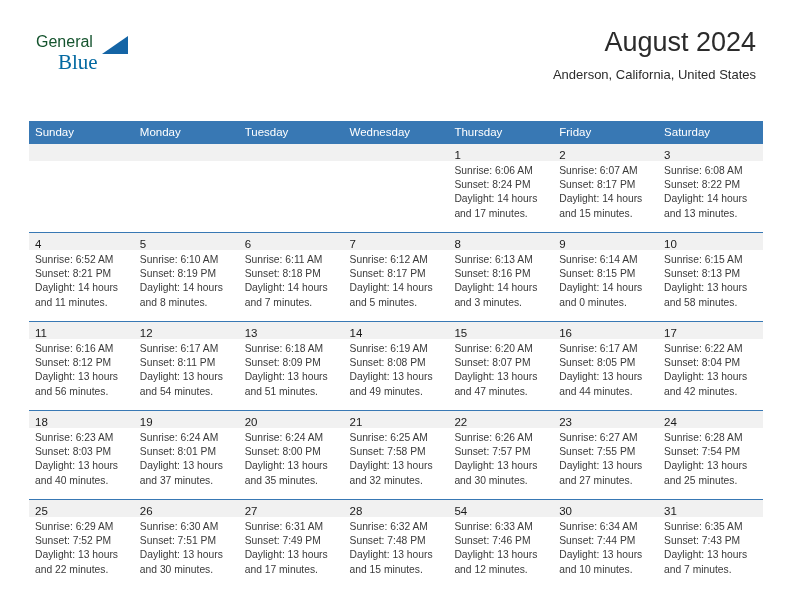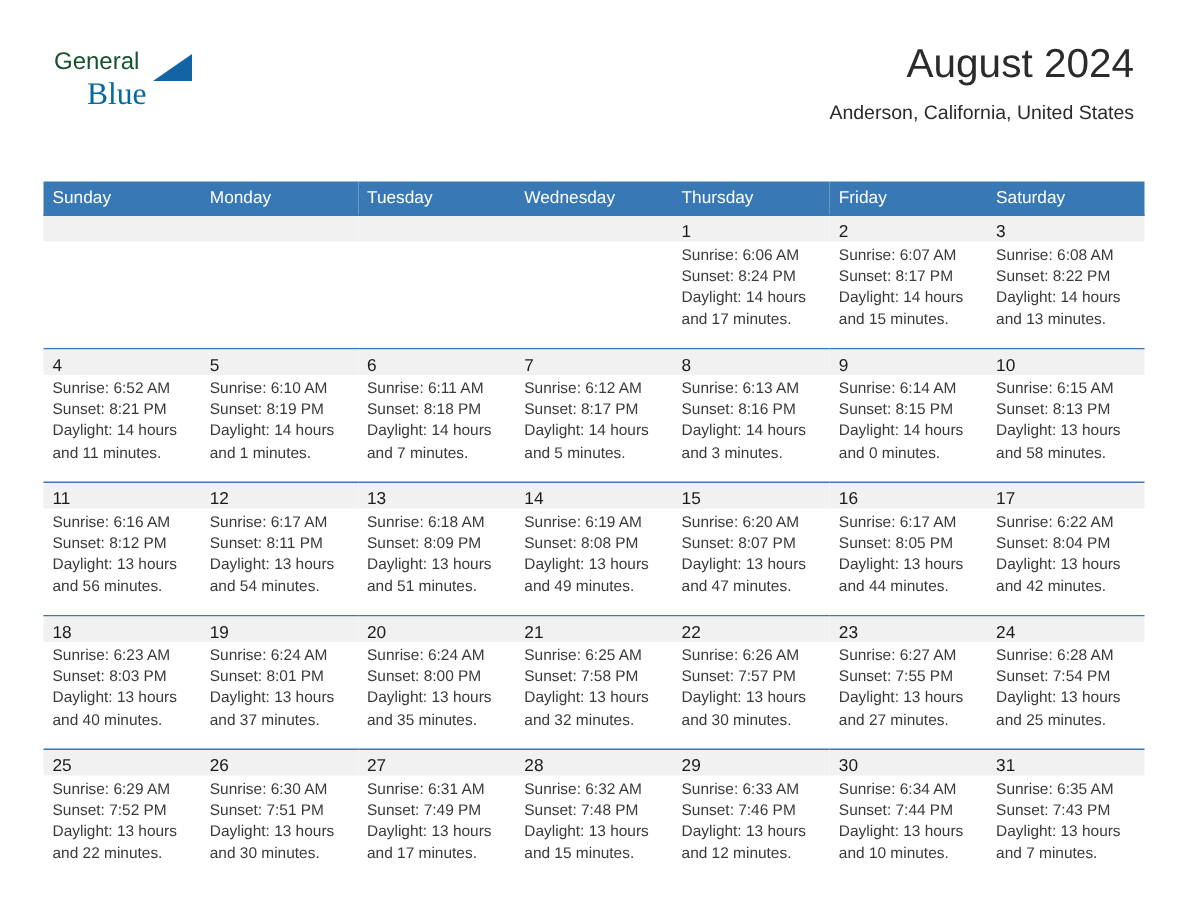--- a/index.html
+++ b/index.html
@@ -249,21 +249,21 @@
                 </div>
               </div>
             </td>
             <td>
               <div class="daycell">
                 <div class="daynum-strip"><span class="daynum">5</span></div>
                 <div class="details">
                   <div>Sunrise: 6:10 AM</div>
                   <div>Sunset: 8:19 PM</div>
                   <div>Daylight: 14 hours</div>
-                  <div>and 1 minutes.</div>
+                  <div>and 8 minutes.</div>
                 </div>
               </div>
             </td>
             <td>
               <div class="daycell">
                 <div class="daynum-strip"><span class="daynum">6</span></div>
                 <div class="details">
                   <div>Sunrise: 6:11 AM</div>
                   <div>Sunset: 8:18 PM</div>
                   <div>Daylight: 14 hours</div>
@@ -514,21 +514,21 @@
                 <div class="details">
                   <div>Sunrise: 6:32 AM</div>
                   <div>Sunset: 7:48 PM</div>
                   <div>Daylight: 13 hours</div>
                   <div>and 15 minutes.</div>
                 </div>
               </div>
             </td>
             <td>
               <div class="daycell">
-                <div class="daynum-strip"><span class="daynum">29</span></div>
+                <div class="daynum-strip"><span class="daynum">54</span></div>
                 <div class="details">
                   <div>Sunrise: 6:33 AM</div>
                   <div>Sunset: 7:46 PM</div>
                   <div>Daylight: 13 hours</div>
                   <div>and 12 minutes.</div>
                 </div>
               </div>
             </td>
             <td>
               <div class="daycell">

